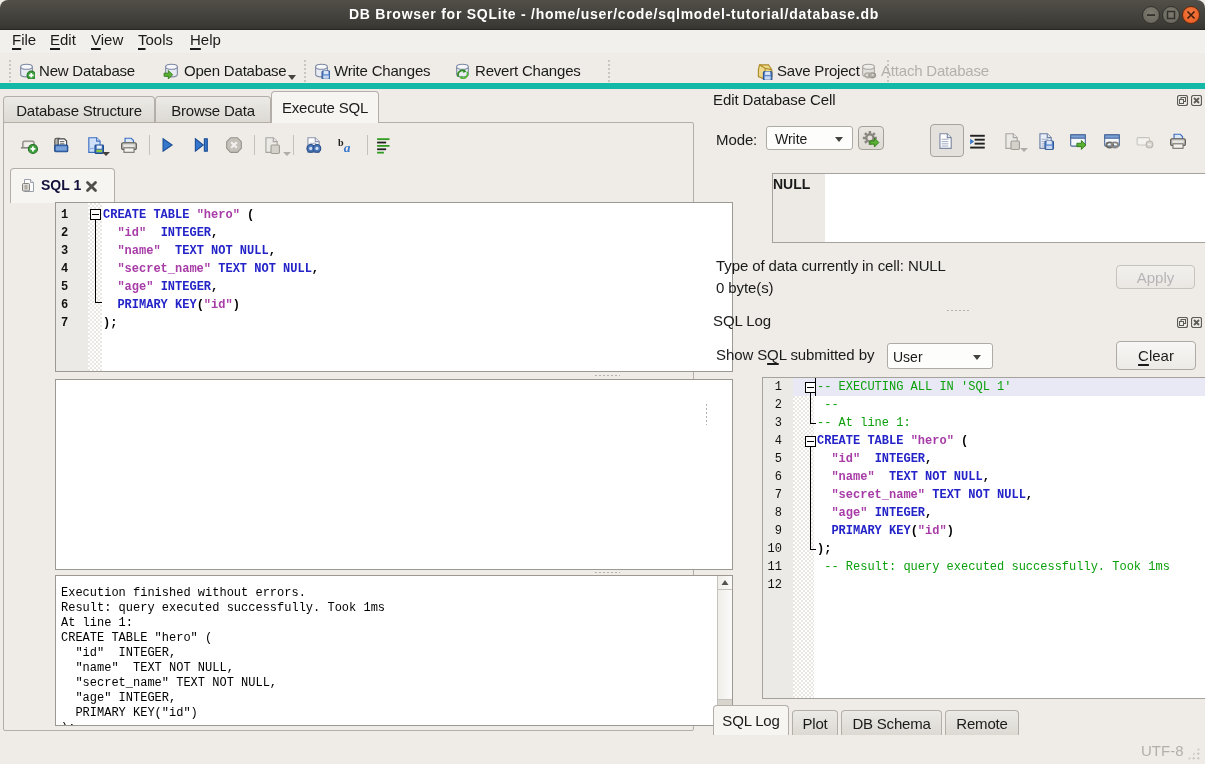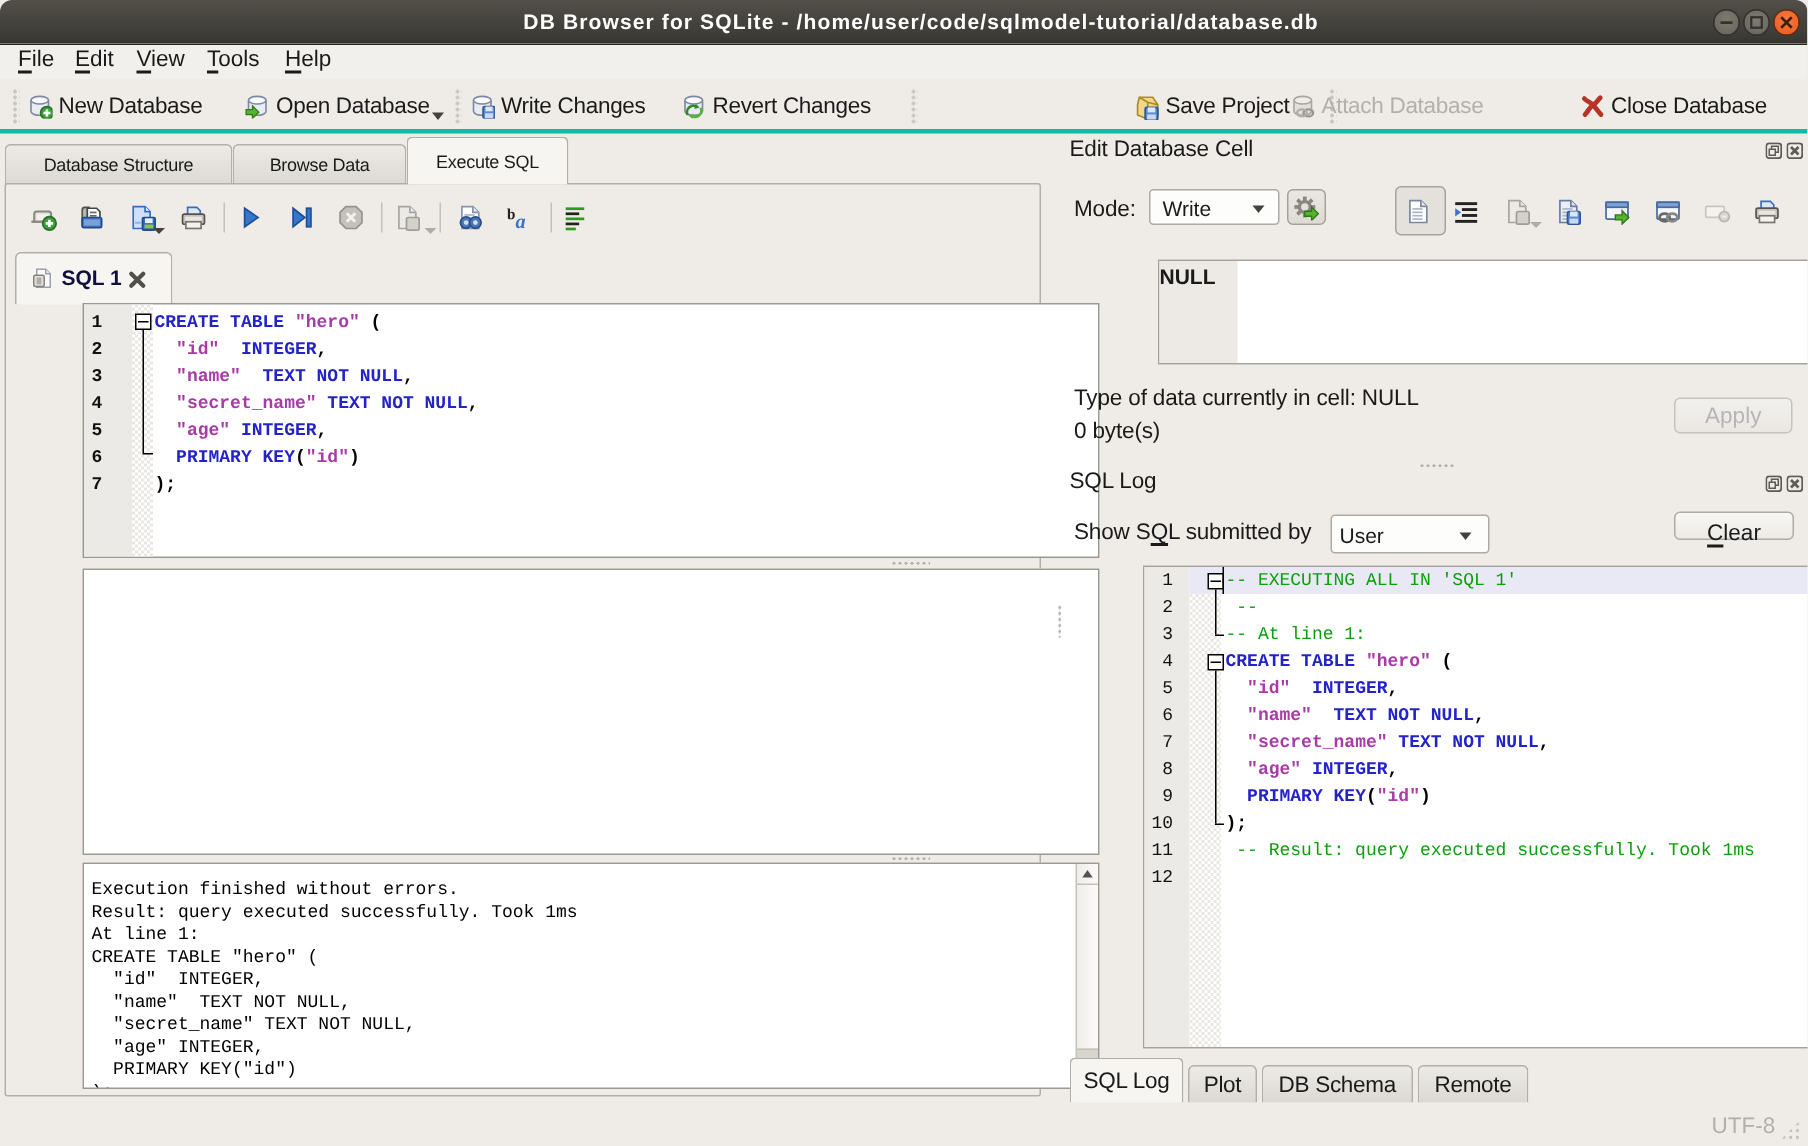--- a/index.html
+++ b/index.html
@@ -13,30 +13,30 @@
   border-bottom:1px solid #282621; border-radius:8px 8px 0 0; }
 #title-text { width:100%; top:6px; text-align:center; color:#ffffff; font-size:14px; font-weight:bold; padding-left:23px; letter-spacing:0.75px; }
 .winbtn { top:6px; width:18px; height:18px; border-radius:50%; }
 
 
 #menubar { left:0; top:30px; width:1205px; height:23px; background:#f2f0ec; }
 #menubar span { position:absolute; top:1px; font-size:15px; letter-spacing:0px; color:#1a1a1a; }
 #menubar u, .docktitle u, .btn u { text-decoration:underline; text-underline-offset:2.5px; text-decoration-thickness:1.5px; }
 
 
-#toolbar { left:0; top:53px; width:1205px; height:36px; background:#efece7; border-bottom:3px solid #14b8a6; }
+#toolbar { left:0; top:53px; width:1205px; height:36px; background:#efece7; border-bottom:6px solid #14b8a6; }
 .tbitem { top:0; height:35px; display:flex; align-items:center; font-size:15px; letter-spacing:-0.2px; color:#1a1a1a; }
 .tbitem svg { margin-right:4px; }
 .tbitem.dis { color:#b3b0ab; }
 .tbhandle { top:6px; width:5px; height:24px;
   background-image:radial-gradient(#c9c5bf 40%, transparent 42%); background-size:4px 4px; }
 
 
 .mtab { top:96px; height:27px; background:linear-gradient(#eceae6,#dcd9d3); border:1px solid #b3afa8;
-  border-bottom:none; border-radius:4px 4px 0 0; font-size:12px; letter-spacing:-0.2px; color:#1a1a1a;
+  border-bottom:none; border-radius:4px 4px 0 0; font-size:15px; letter-spacing:-0.2px; color:#1a1a1a;
   display:flex; align-items:center; justify-content:center; }
 .mtab.active { top:91px; height:32px; background:#f6f5f2; z-index:3; }
 #panebg { left:3px; top:122px; width:691px; height:609px; border:1px solid #b3afa8; background:#efece7; border-radius:2px; }
 
 
 .whitebox { background:#ffffff; border:1px solid #9c9993;margin-left:45px; }
 .codefont { font-family:"Liberation Mono", monospace; font-size:12px; line-height:14px; }
 .kw { color:#2323c8; font-weight:bold; }
 .idq { color:#a73ca7; font-weight:bold; }
 .pun { color:#000; font-weight:bold; }
@@ -128,23 +128,20 @@
         <rect x="9" y="8.5" width="4.5" height="3" fill="#dce6f4"></rect>
         <rect x="8.7" y="12.7" width="5.1" height="3" fill="#c8d8ee"></rect>
       </svg>Save Project</div>
   <div class="abs tbhandle" style="left:886px;"></div>
   <div class="abs tbitem dis" style="left:860px;justify-content:center;"><svg class="ic" id="i-attach" width="17" height="17" viewBox="0 0 16 16">
         <path d="M2.5 4.5 v7 c0 1.4 2.5 2.5 5.5 2.5 s5.5 -1.1 5.5 -2.5 v-7" fill="#e2e0dc" stroke="#a8a5a0"></path>
         <ellipse cx="8" cy="4.5" rx="5.5" ry="2.4" fill="#efedea" stroke="#a8a5a0"></ellipse>
         <ellipse cx="11.5" cy="12.5" rx="3" ry="2.2" fill="none" stroke="#9a978f" stroke-width="1.5"></ellipse>
         <ellipse cx="7.5" cy="12.5" rx="3" ry="2.2" fill="none" stroke="#b0ada6" stroke-width="1.5"></ellipse>
       </svg>Attach Database</div>
-  <div class="abs tbitem" style="left:1053px;"><svg class="ic" id="i-closedb" width="17" height="17" viewBox="0 0 16 16">
-        <path d="M3 3.5 C5 5.5 6.5 5.5 8.5 7.5 M8.5 7.5 C10.5 9.5 11 11 13.5 13.5 M13 3 C11 5 10.5 6.5 8.5 7.5 M8.5 7.5 C6 9 5.5 11.5 3.5 13.5" stroke="#b93227" stroke-width="3" fill="none" stroke-linecap="round"></path>
-      </svg>Close Database</div>
 </div>
 
 <div class="abs mtab" style="left:3px; width:152px;">Database Structure</div>
 <div class="abs mtab" style="left:155px; width:116px;">Browse Data</div>
 <div class="abs mtab active" style="left:271px; width:108px;">Execute SQL</div>
 <div class="abs" id="panebg"></div>
 
 <div class="abs" id="sqltoolbar" style="left:10px; top:128px; width:675px; height:34px;">
     <div style="position: absolute; left: 10px; top: 8px; width: 18px; height: 18px;"><svg width="18" height="18" viewBox="0 0 16 16">
         <path d="M2.5 10.5 v-4.5 q0 -1.5 1.5 -1.5 h7 q1.5 0 1.5 1.5 v4.5" fill="#e4e1dc" stroke="#8a8780" stroke-width="1.2"></path>
@@ -337,21 +334,21 @@
 <svg class="abs" width="11" height="11" style="left:1191px; top:317px;">
     <rect x="0.5" y="0.5" width="10" height="10" rx="2" fill="none" stroke="#5d5b56" stroke-width="1.2"></rect>
     <path d="M3 3 L8 8 M8 3 L3 8" stroke="#5d5b56" stroke-width="1.8"></path>
   </svg>
 
 <div class="abs docktitle" style="left:716px; top:346px;">Show S<u>Q</u>L submitted by</div>
 <div class="abs combo" style="left:887px; top:343px; width:106px; height:26px;">
   <span style="position:absolute; left:5px; top:5px;">User</span>
   <div class="arrow" style="right:11px; top:11px;"></div>
 </div>
-<div class="abs btn" style="left:1116px; top:341px; width:80px; height:19px;">
+<div class="abs btn" style="left:1116px; top:341px; width:80px; height:29px;">
   <span style="position:relative; top:5px;"><u>C</u>lear</span></div>
 
 <div class="abs whitebox" id="sqllog" style="left:717px; top:377px; width:478px; height:322px; border-color:#a5a29c;">
   <div class="gut" style="left:0; width:30px;"></div>
   <div class="foldcol" style="left:30px; width:21px;"></div>
 <div style="position:absolute; left:30px; top:0px; right:0; height:18px; background:#e9e9f6;"></div>
     <div class="lnum" style="left:0px; top:2px; width:19px; text-align:right;">1</div>
     <div class="codeline codefont" style="left:54px; top:2px;"><span class="cmt">-- EXECUTING ALL IN 'SQL 1'</span></div>
     <div class="lnum" style="left:0px; top:20px; width:19px; text-align:right;">2</div>
     <div class="codeline codefont" style="left:54px; top:20px;"><span class="cmt"> --</span></div>

